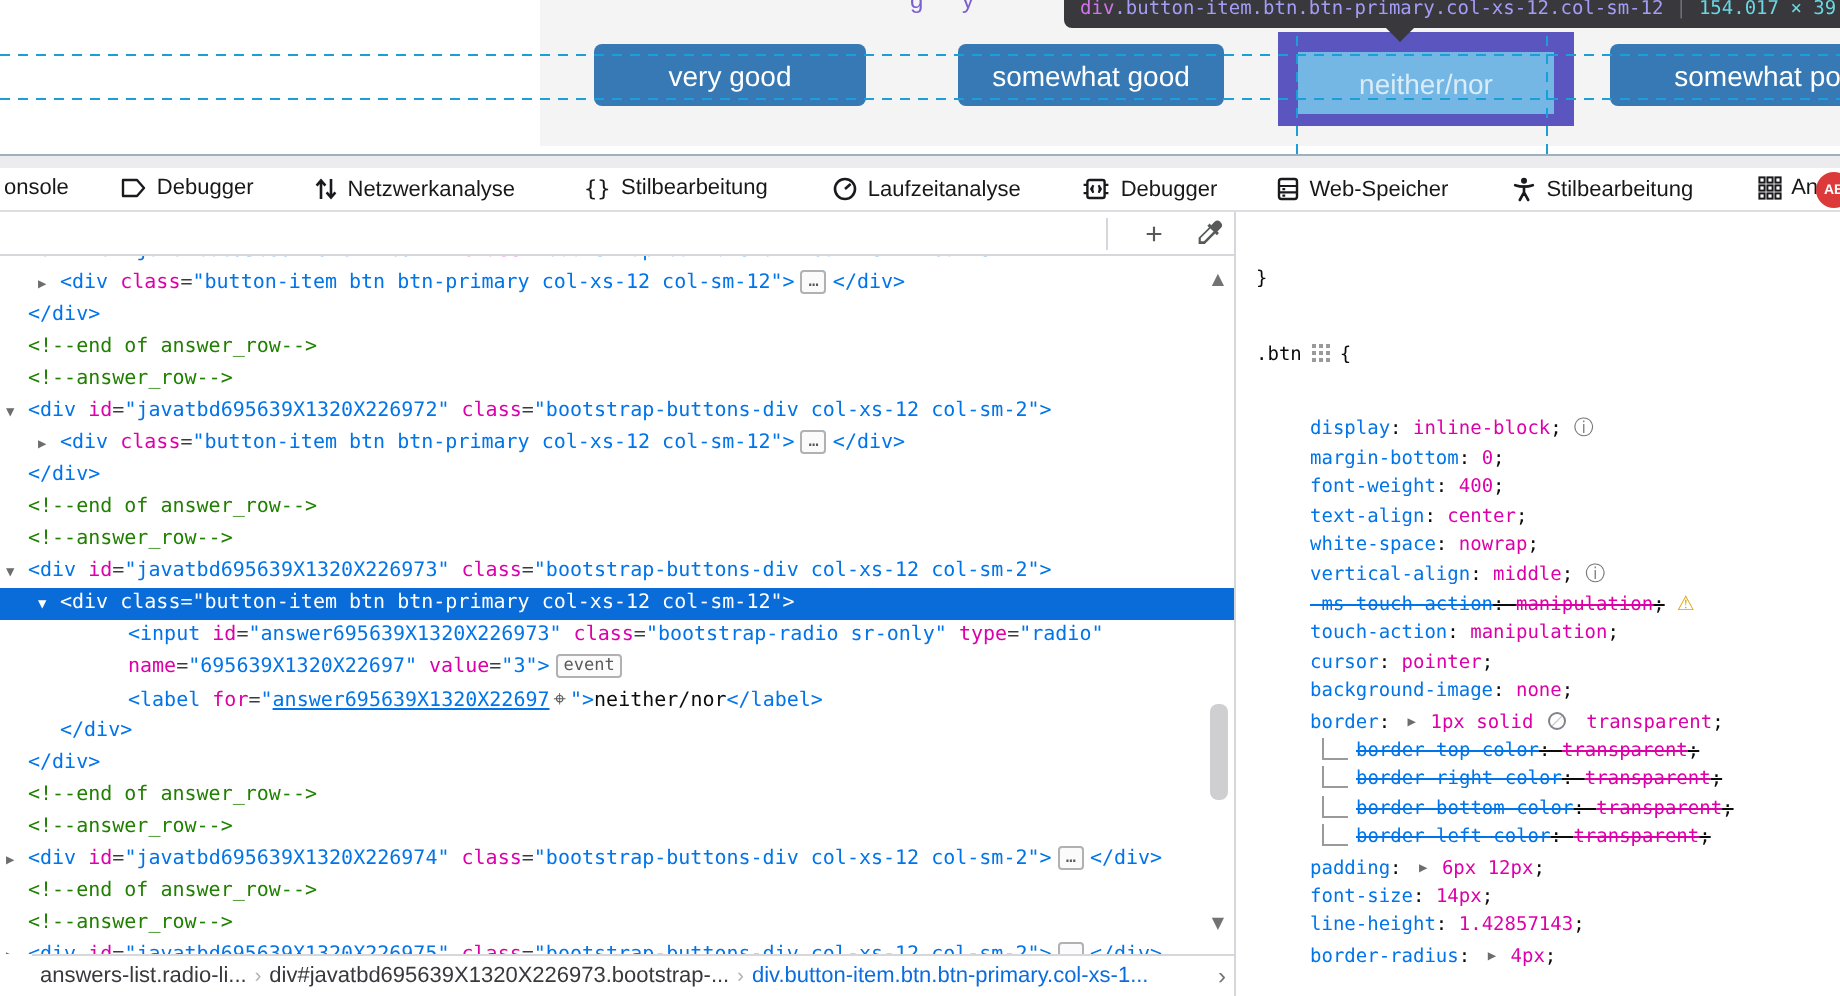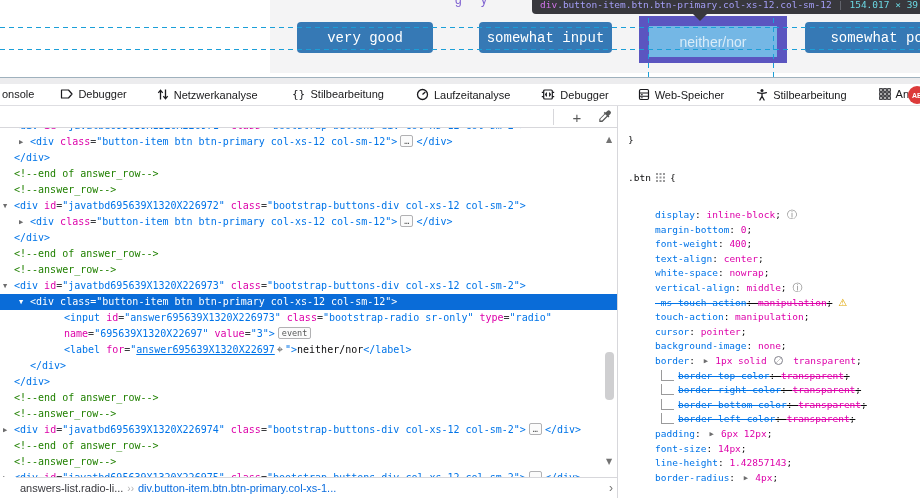--- a/index.html
+++ b/index.html
@@ -6,21 +6,21 @@
   html,body{width:920px;height:498px;overflow:hidden}
   body{position:relative;font-family:"Liberation Sans",sans-serif;background:#fff;color:#0c0c0d}
 
   
   .page{position:absolute;left:0;top:0;width:920px;height:77px;background:#fff;overflow:hidden}
   .page-gray{position:absolute;left:270px;top:0;width:650px;height:73px;background:#f4f4f5}
   .frag{position:absolute;top:-7px;font-size:12px;color:#7d5fd0}
   .frag-g{left:455px}.frag-y{left:481px}
   .pbtn{position:absolute;top:22px;height:31px;background:#3679b5;border-radius:4px;color:#fff;
         font-size:14px;display:flex;align-items:center;justify-content:center;border:none;cursor:pointer;
-        font-family:Liberation Mono, monospace}
+        font-family:Liberation Sans, sans-serif}
   .pbtn.b0{left:297px;width:136px}
   .pbtn.b1{left:479px;width:133px}
   .pbtn.b3{left:805px;width:160px}
   .hl-outer{position:absolute;left:639px;top:16px;width:148px;height:47px;background:#5b55c0}
   .hl-inner{position:absolute;left:649px;top:26px;width:128px;height:31px;background:#74b7e5;
             color:#d9ecf8;font-size:14px;display:flex;align-items:center;justify-content:center;cursor:pointer}
   .guide-h{position:absolute;left:0;width:920px;height:1px;z-index:5;
            background:repeating-linear-gradient(90deg,#1b9fd8 0 5px,transparent 5px 9px)}
   .guide-v{position:absolute;top:0;height:77px;width:1px;z-index:5;
            background:repeating-linear-gradient(180deg,#1b9fd8 0 5px,transparent 5px 9px)}
@@ -106,21 +106,21 @@
 </style>
 </head>
 <body>
 
 <div class="page">
   <div class="page-gray"></div>
   <span class="frag frag-g">g</span>
   <span class="frag frag-y">y</span>
   <div id="page-buttons">
       <button class="pbtn b0">very good</button>
-      <button class="pbtn b1">somewhat input</button>
+      <button class="pbtn b1">somewhat good</button>
       <div class="hl-outer"></div>
       <div class="hl-inner">neither/nor</div>
       <button class="pbtn b3">somewhat poor</button>
     </div>
   <div class="guide-h gh1"></div>
   <div class="guide-h gh2"></div>
   <div class="guide-v gv1"></div>
   <div class="guide-v gv2"></div>
   <div class="tooltip">
     <span><span class="tt-tag">div</span><span class="tt-rest">.button-item.btn.btn-primary.col-xs-12.col-sm-12</span></span>
@@ -258,20 +258,21 @@
       <div class="mrow lvl1"><span class="mtxt"><span class="seg-c">&lt;!--end of answer_row--&gt;</span></span></div>
       <div class="mrow lvl1"><span class="mtxt"><span class="seg-c">&lt;!--answer_row--&gt;</span></span></div>
       <div class="mrow lvl1"><span class="arrow">▶</span><span class="mtxt"><span class="seg-t">&lt;div </span><span class="seg-a">id</span><span class="seg-q">=</span><span class="seg-v">"javatbd695639X1320X226975"</span><span class="seg-a"> class</span><span class="seg-q">=</span><span class="seg-v">"bootstrap-buttons-div col-xs-12 col-sm-2"</span><span class="seg-t">&gt;</span><span class="badge">…</span><span class="seg-t">&lt;/div&gt;</span></span></div>
     </div>
   <div class="msb-up">▲</div>
   <div class="msb-thumb"></div>
   <div class="msb-down">▼</div>
   <div class="bcrumbs" id="breadcrumbs">
       <span class="crumb">answers-list.radio-li...</span>
       <span class="csep">›</span>
+      <span class="crumb">div#javatbd695639X1320X226973.bootstrap-...</span>
       <span class="csep">›</span>
       <span class="crumb active">div.button-item.btn.btn-primary.col-xs-1...</span>
     </div>
   <div class="bc-more" style="bottom:3px">›</div>
 </div>
 
 <div class="rpanel">
   <div class="rbody">
     <div class="rline">}</div>
     <div class="rline tall"><span class="ppunct">.btn</span><svg class="selrow-icon" width="9" height="9" viewBox="0 0 9 9">

